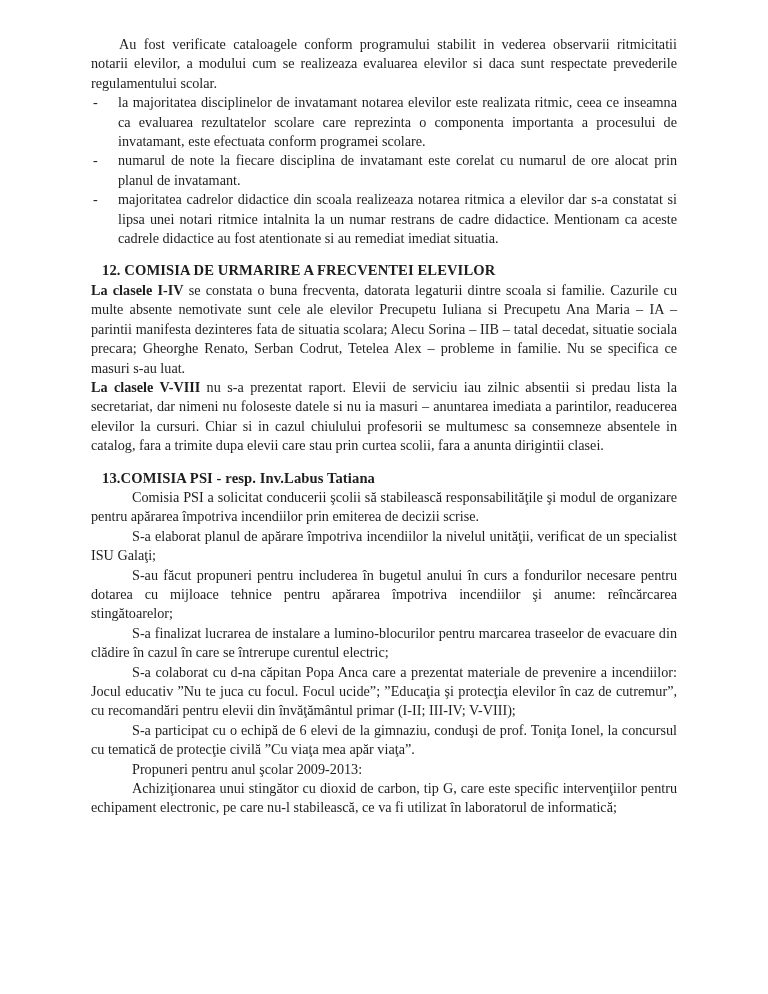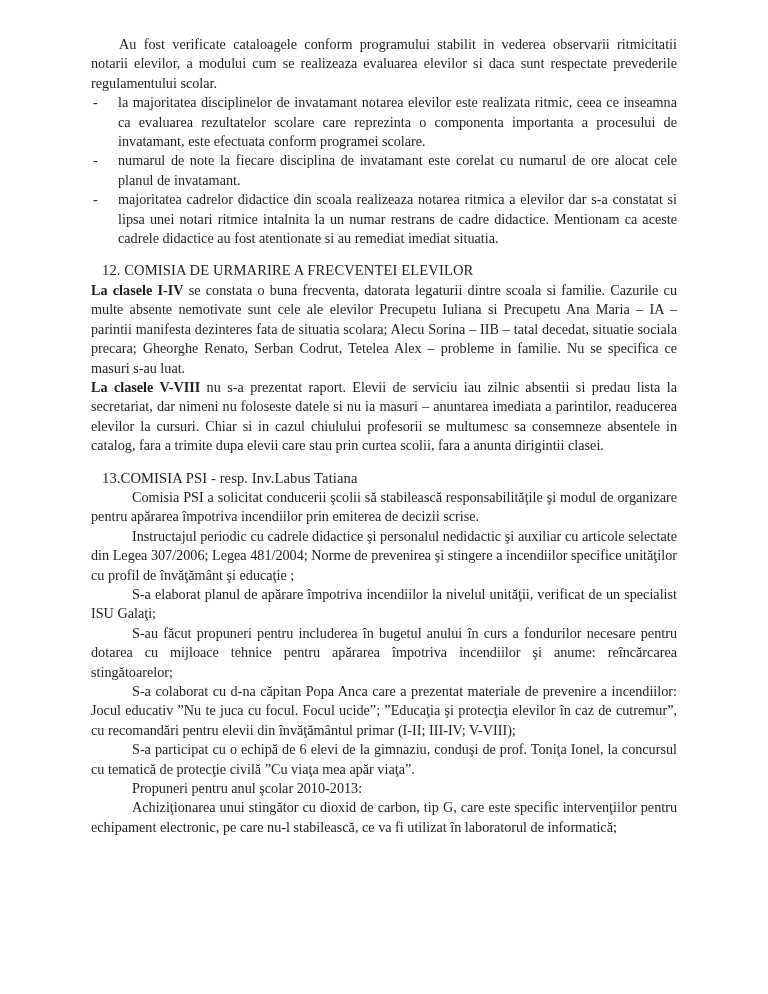--- a/index.html
+++ b/index.html
@@ -27,21 +27,21 @@
   .content p {
     margin: 0;
     font-size: 14.2px;
     line-height: 19.4px;
     text-align: justify;
   }
   .para.indent-small { text-indent: 28px; }
   .para.indent-large { text-indent: 41px; }
   .lead { font-weight: bold; }
   .heading {
-    font-weight: normal;
+    font-weight: bold;
     margin-top: 13px !important;
     margin-left: 11px !important;
     text-align: left !important;
     font-size: 14.6px !important;
     letter-spacing: 0.1px;
   }
   .bullet {
     position: relative;
     padding-left: 27px;
   }
@@ -51,28 +51,28 @@
     top: 0;
   }
 </style>
 </head>
 <body>
 
 <div class="page">
   <div class="content">
       <p class="para indent-small">Au fost verificate cataloagele  conform programului stabilit in vederea observarii ritmicitatii notarii elevilor, a modului cum se realizeaza evaluarea elevilor si daca sunt respectate prevederile regulamentului scolar.</p>
       <p class="bullet"><span class="marker">-</span><span>la majoritatea disciplinelor de invatamant notarea elevilor este realizata ritmic, ceea ce inseamna ca evaluarea rezultatelor scolare care reprezinta o componenta importanta a procesului de invatamant, este efectuata conform programei scolare.</span></p>
-      <p class="bullet"><span class="marker">-</span><span>numarul de note la fiecare disciplina de invatamant este corelat cu numarul de ore alocat cele planul de invatamant.</span></p>
+      <p class="bullet"><span class="marker">-</span><span>numarul de note la fiecare disciplina de invatamant este corelat cu numarul de ore alocat prin planul de invatamant.</span></p>
       <p class="bullet"><span class="marker">-</span><span>majoritatea cadrelor didactice din scoala realizeaza notarea ritmica a elevilor dar s-a constatat si lipsa unei notari ritmice intalnita la un numar restrans de cadre didactice. Mentionam ca aceste cadrele didactice  au fost atentionate si au remediat imediat situatia.</span></p>
       <p class="heading">12. COMISIA DE URMARIRE A FRECVENTEI ELEVILOR</p>
       <p class="para"><span class="lead">La clasele I-IV</span><span>  se constata o buna frecventa, datorata legaturii dintre scoala si familie. Cazurile cu multe absente nemotivate sunt cele ale elevilor Precupetu Iuliana si Precupetu Ana Maria – IA – parintii manifesta dezinteres fata de situatia scolara; Alecu Sorina – IIB – tatal decedat, situatie sociala precara; Gheorghe Renato, Serban Codrut, Tetelea Alex – probleme in familie. Nu se specifica ce masuri s-au luat.</span></p>
       <p class="para"><span class="lead">La clasele V-VIII</span><span> nu s-a prezentat raport. Elevii de serviciu iau zilnic absentii si predau lista la secretariat, dar nimeni nu foloseste datele si nu ia masuri – anuntarea imediata a parintilor, readucerea elevilor la cursuri. Chiar si in cazul chiulului profesorii se multumesc sa consemneze absentele in catalog, fara a trimite dupa elevii care stau prin curtea scolii, fara a anunta dirigintii clasei.</span></p>
       <p class="heading">13.COMISIA PSI  - resp. Inv.Labus Tatiana</p>
       <p class="para indent-large">Comisia PSI a solicitat conducerii şcolii să stabilească responsabilităţile şi modul de organizare pentru apărarea împotriva incendiilor prin emiterea de decizii scrise.</p>
-      <p class="para indent-large">Instructajul periodic cu cadrele didactice şi personalul nedidactic şi auxiliar cu articole selectate din Legea 307/2006; Legea 481/2004; Norme de prevenirea şi stingere a incendiilor specifice unităţilor cu profil de învăţământ şi educaţie ;</p>
       <p class="para indent-large">S-a elaborat planul de apărare împotriva incendiilor la nivelul unităţii, verificat de un specialist ISU Galaţi;</p>
       <p class="para indent-large">S-au făcut propuneri pentru includerea în bugetul anului în curs a fondurilor necesare pentru dotarea cu mijloace tehnice pentru apărarea împotriva incendiilor şi anume: reîncărcarea stingătoarelor;</p>
+      <p class="para indent-large">S-a finalizat lucrarea de instalare a lumino-blocurilor pentru marcarea traseelor de evacuare din clădire în cazul în care se întrerupe curentul electric;</p>
       <p class="para indent-large">S-a colaborat cu d-na căpitan Popa Anca care a prezentat materiale de prevenire a incendiilor: Jocul educativ ”Nu te juca cu focul. Focul ucide”; ”Educaţia şi protecţia elevilor în caz de cutremur”, cu recomandări pentru elevii din învăţământul primar (I-II; III-IV; V-VIII);</p>
       <p class="para indent-large">S-a participat cu o echipă de 6 elevi de la gimnaziu, conduşi de prof. Toniţa Ionel,   la concursul cu tematică de protecţie civilă ”Cu viaţa mea apăr viaţa”.</p>
-      <p class="para indent-large">Propuneri pentru anul şcolar 2010-2013:</p>
+      <p class="para indent-large">Propuneri pentru anul şcolar 2009-2013:</p>
       <p class="para indent-large">Achiziţionarea unui stingător cu dioxid de carbon, tip G, care este specific intervenţiilor pentru echipament electronic, pe care nu-l stabilească, ce va fi utilizat în laboratorul de informatică;</p>
     </div>
 </div>
 
 </body></html>

